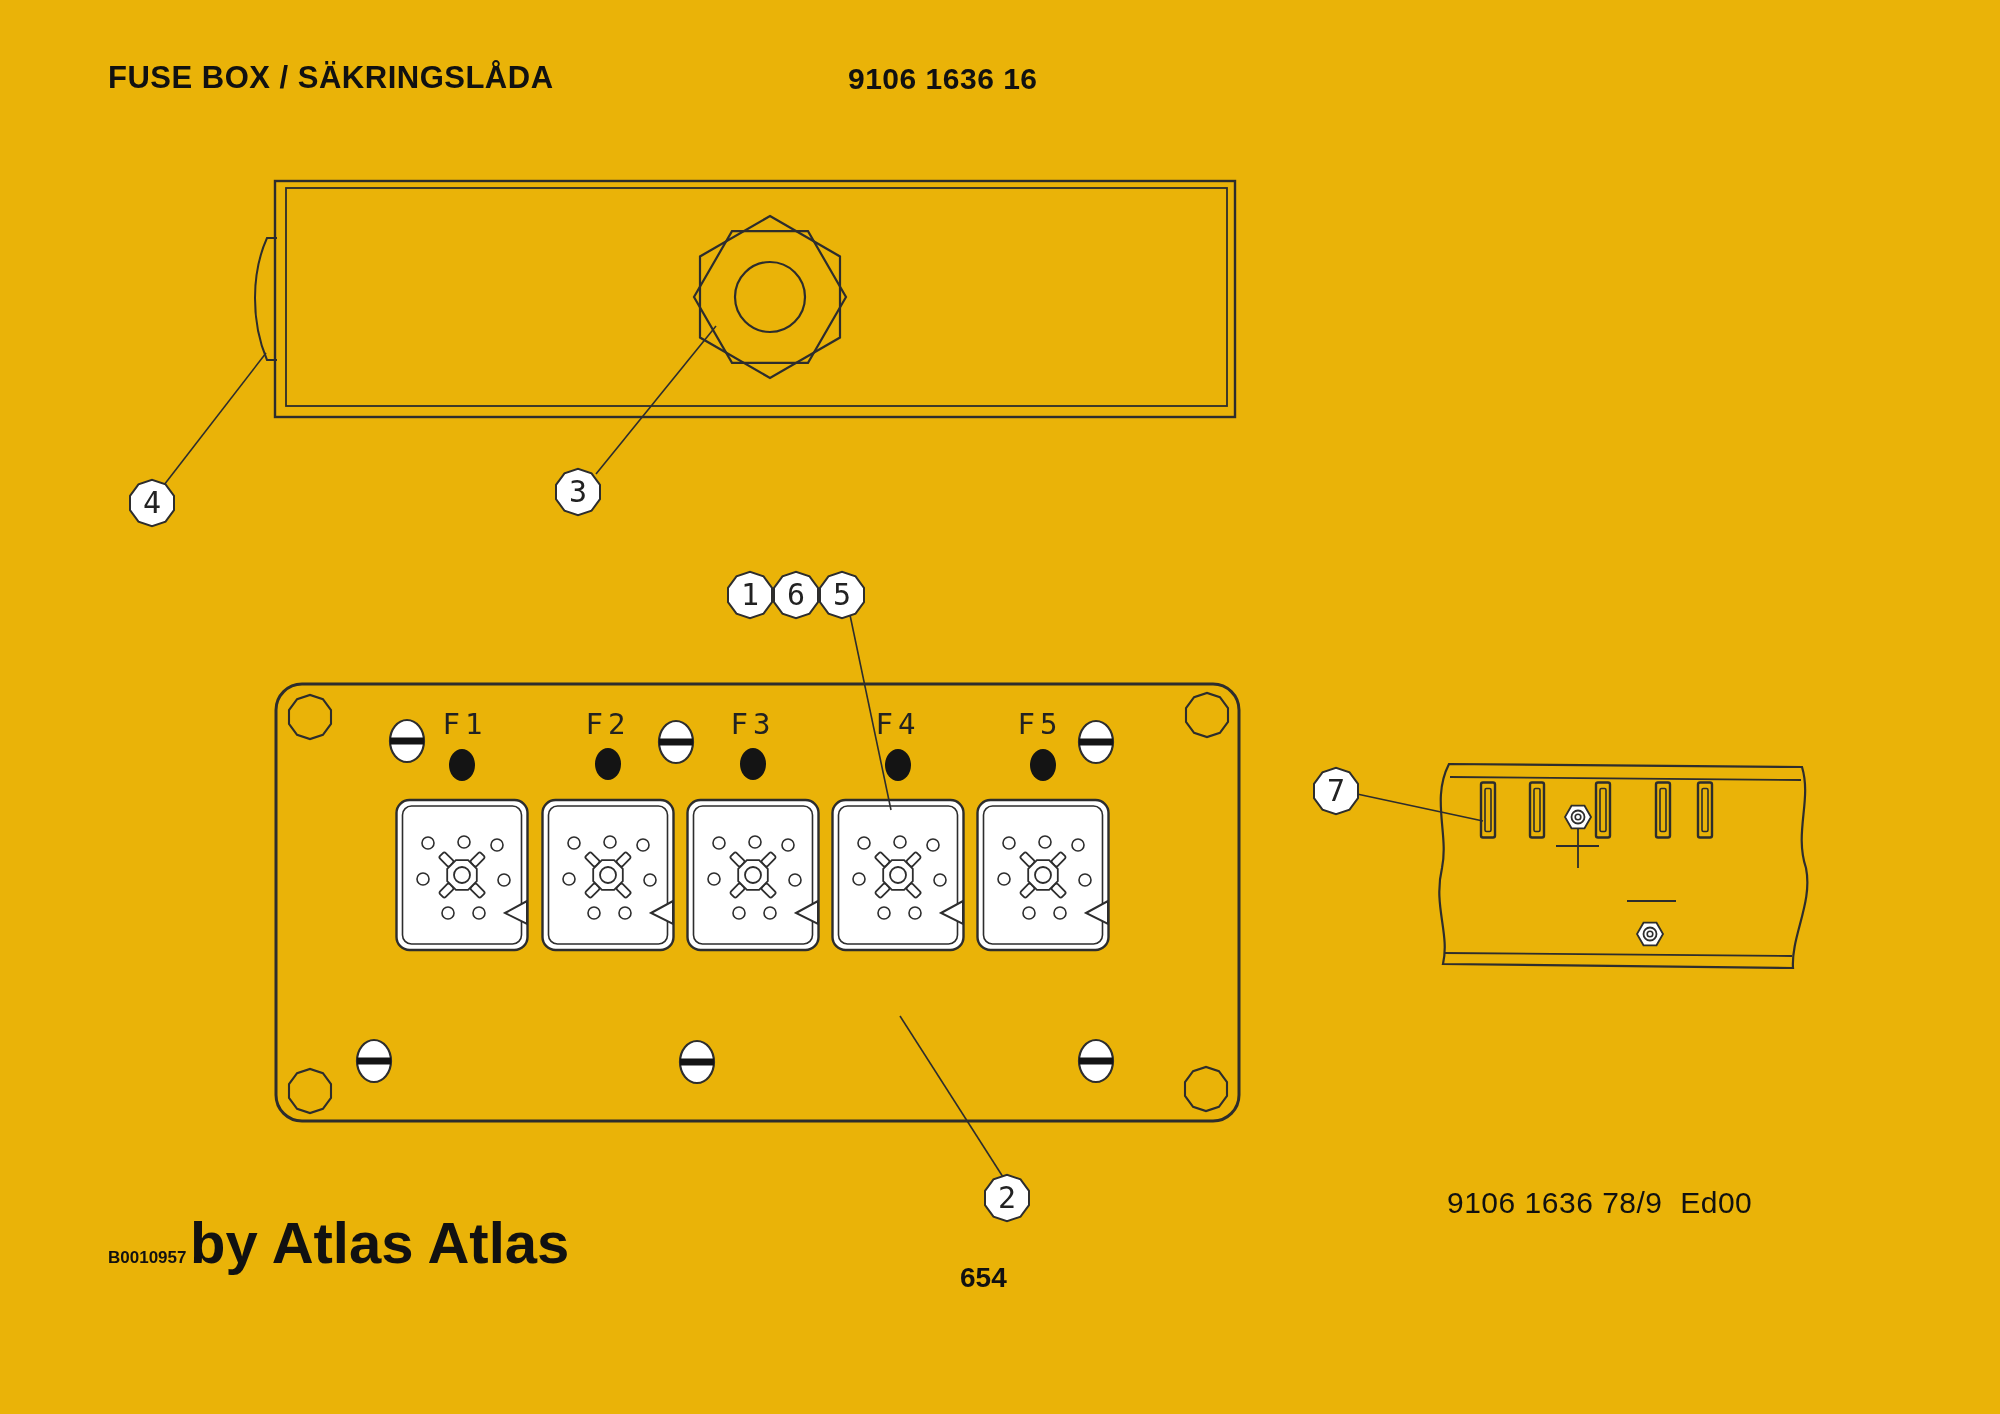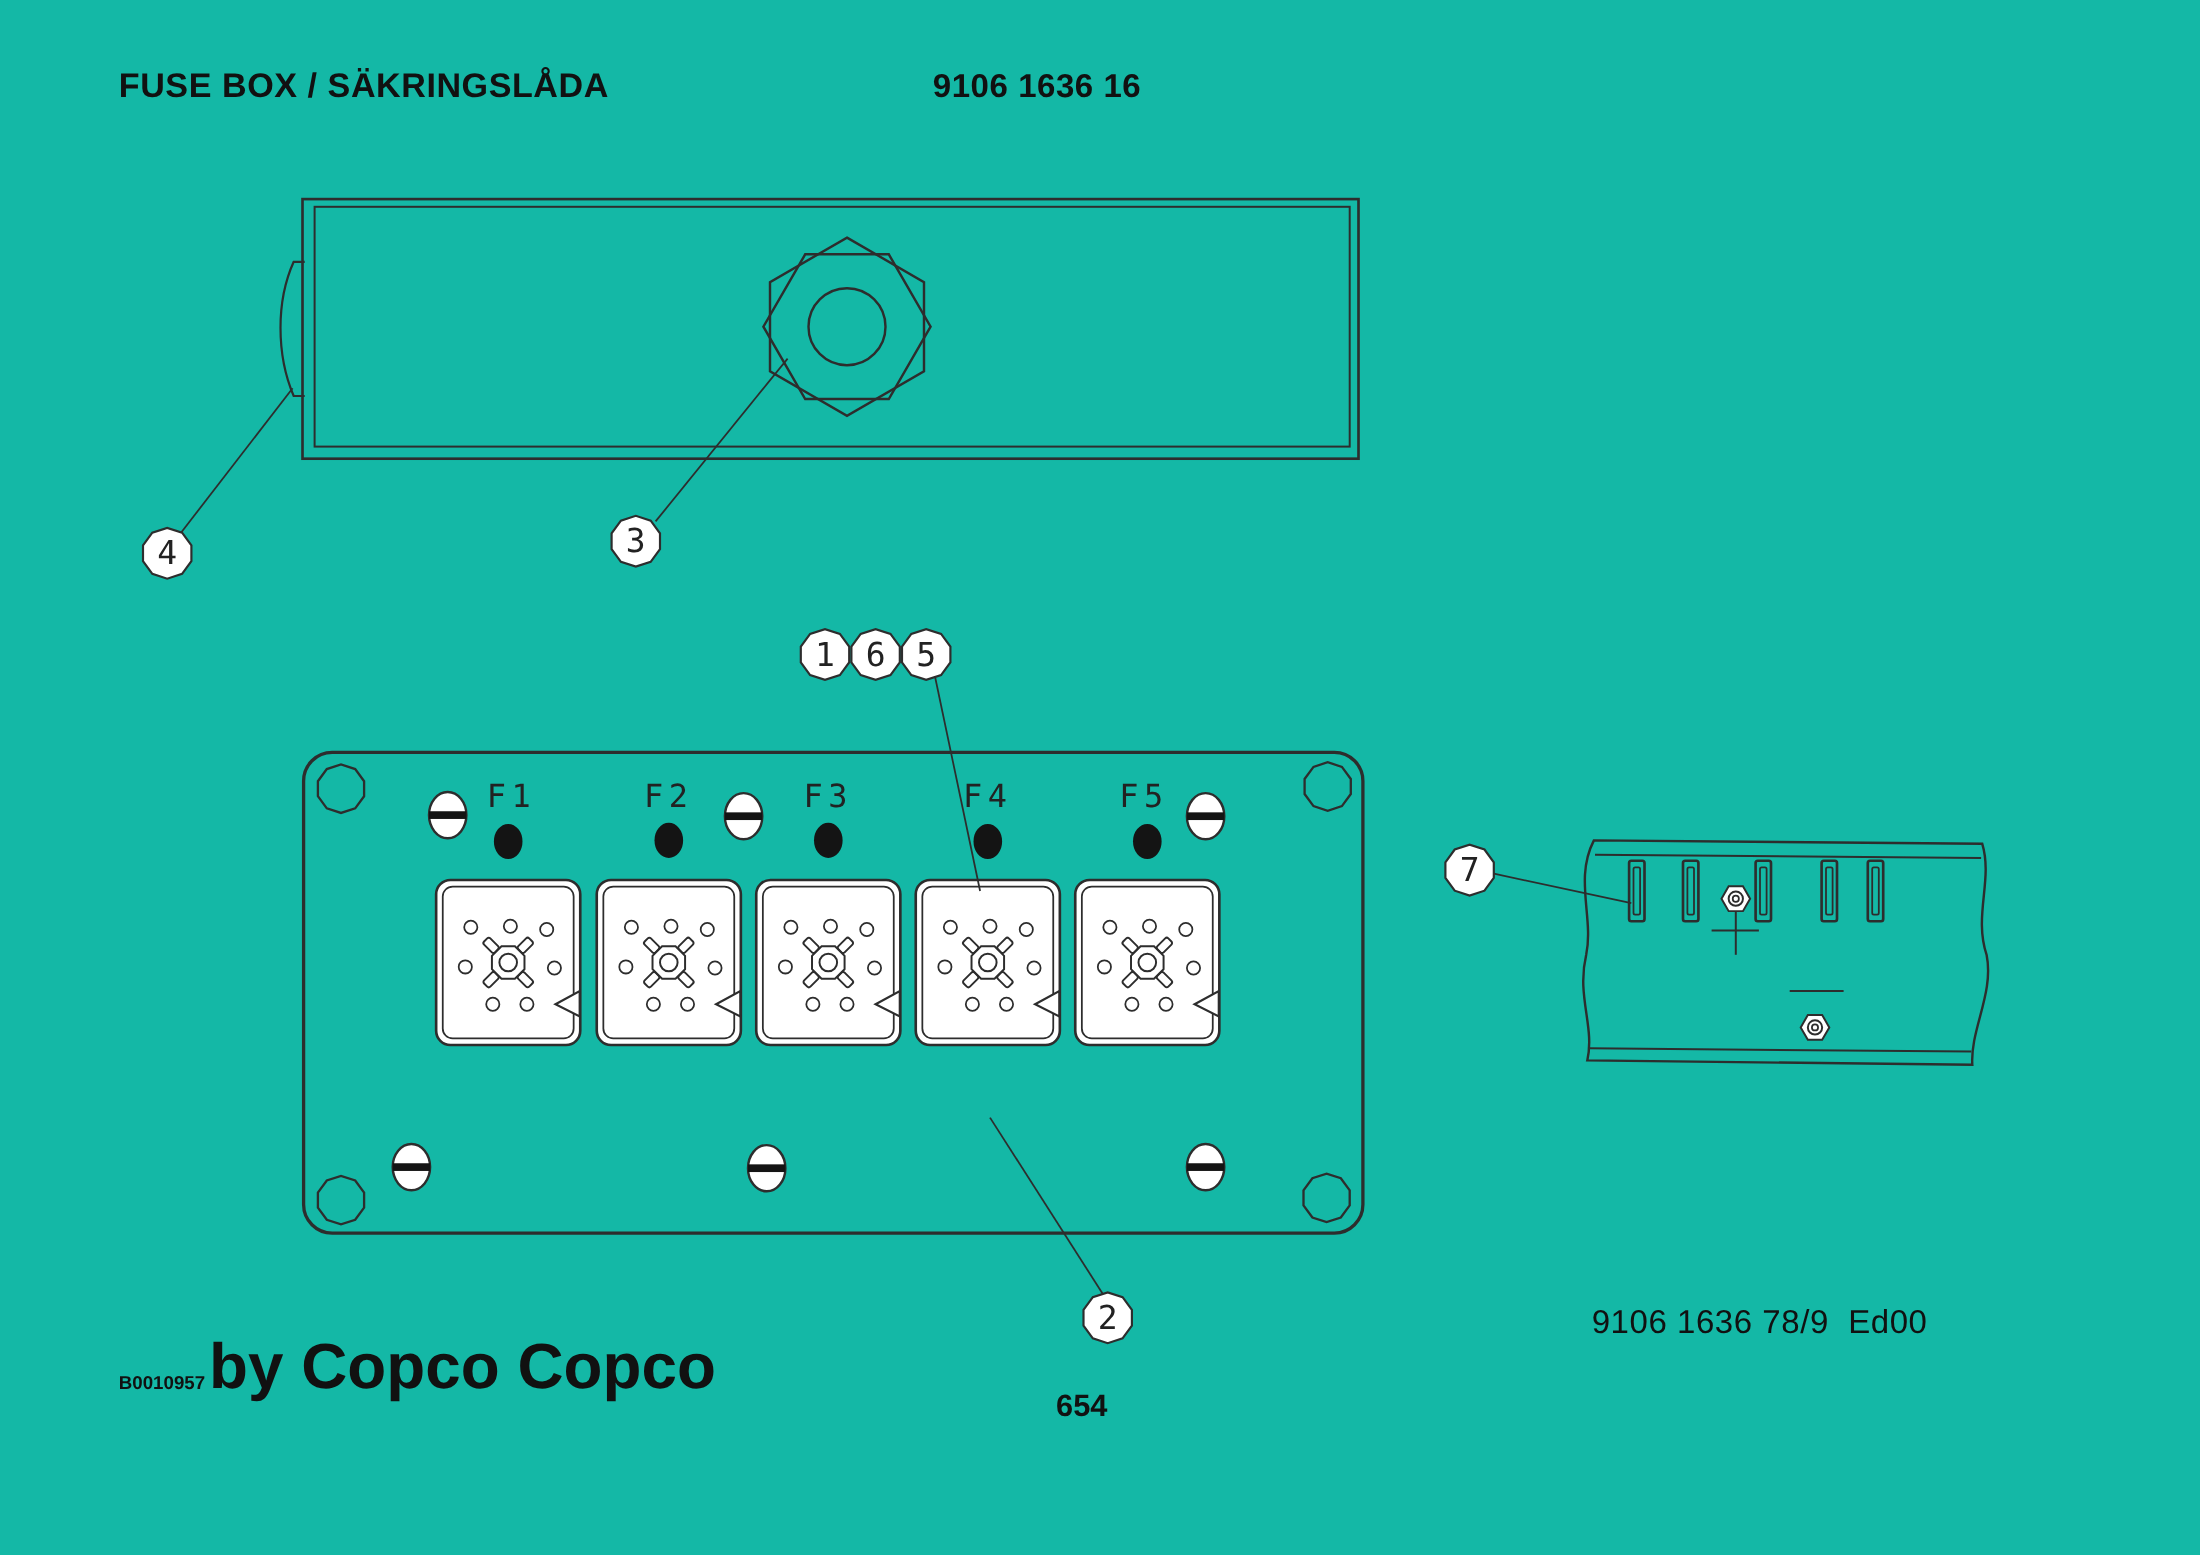--- a/index.html
+++ b/index.html
@@ -1,17 +1,17 @@
 <!DOCTYPE html>
 <html><head>
 <meta charset="utf-8">
 <style>
   html,body{margin:0;padding:0;background:#e8e8e8;}
   .page{
-    position:relative;width:2000px;height:1414px;background:#14b8a6;
+    position:relative;width:2000px;height:1414px;background:#eab308;
     font-family:"Liberation Sans", sans-serif;color:#111;overflow:hidden;
   }
   .abs{position:absolute;line-height:1;}
   .title{left:108px;top:62px;font-size:31px;font-weight:700;letter-spacing:.5px;}
   .partno{left:848px;top:64px;font-size:30px;font-weight:700;letter-spacing:.5px;}
   .ref{left:1447px;top:1188px;font-size:30px;font-weight:400;white-space:pre;letter-spacing:.5px;}
   .imgcode{left:108px;top:1249px;font-size:17px;font-weight:700;}
   .brand{left:190px;top:1214px;font-size:58px;font-weight:600;letter-spacing:0px;}
   .pageno{left:960px;top:1264px;font-size:28px;font-weight:700;}
   svg{position:absolute;left:0;top:0;}
@@ -177,15 +177,15 @@
       <line x1="1357" y1="794" x2="1483" y2="821" class="ln" stroke-width="1.6"></line>
       <g transform="translate(1336,791)">
         <use href="#deca" transform="scale(1.1)" class="fw" stroke-width="1.8"></use>
         <text x="0" y="10" text-anchor="middle" class="cadtxt" font-size="30">7</text>
       </g>
     </g>
   </svg>
 
   <div class="abs ref">9106 1636 78/9  Ed00</div>
   <div class="abs imgcode">B0010957</div>
-  <div class="abs brand">by Copco Copco</div>
+  <div class="abs brand">by Atlas Atlas</div>
   <div class="abs pageno">654</div>
 </div>
 
 </body></html>

